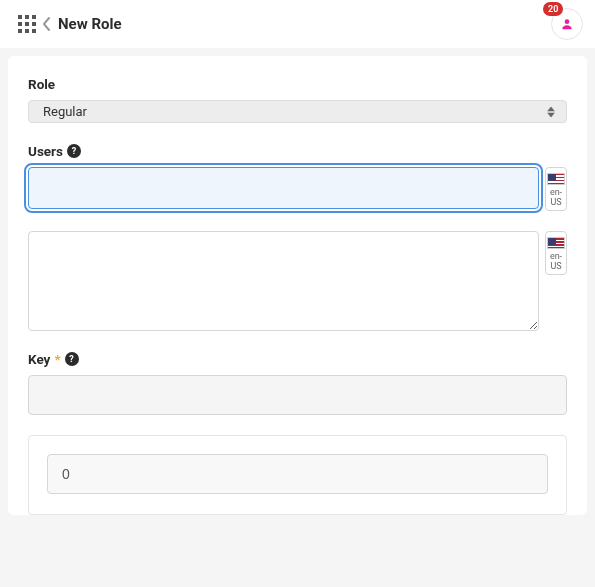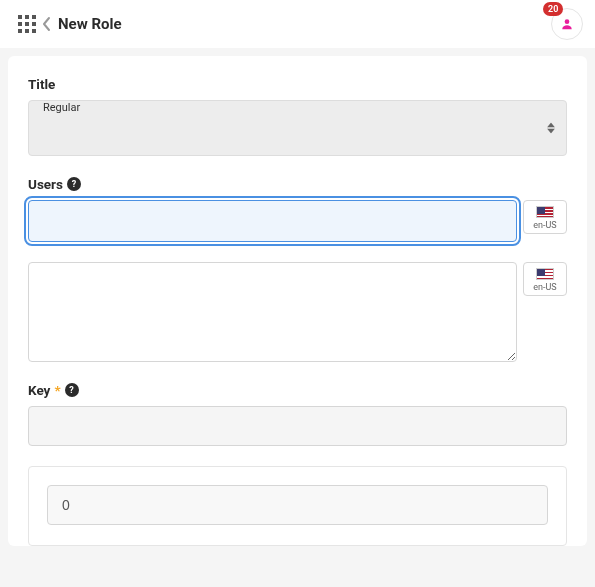--- a/index.html
+++ b/index.html
@@ -117,28 +117,29 @@
       color: #fff;
       font-size: 9px;
       font-weight: 700;
       cursor: help;
     }
     .select-wrap {
       position: relative;
     }
     .select {
       width: 100%;
-      height: 56px;
+      height: 23px;
       background: #ededed;
       border: 1px solid #ddd;
       border-radius: 4px;
       padding: 0 14px;
-      font-size: 11px;
+      font-size: 13px;
       color: #333;
       display: flex;
+      align-items: center;
       cursor: pointer;
     }
     .select-caret {
       position: absolute;
       right: 12px;
       top: 50%;
       transform: translateY(-50%);
       color: #666;
       pointer-events: none;
       display: flex;
@@ -169,21 +170,21 @@
       flex: 1;
       min-height: 100px;
       border: 1px solid #d6d6d6;
       border-radius: 4px;
       padding: 10px 12px;
       font-size: 14px;
       resize: both;
       font-family: inherit;
     }
     .locale-chip {
-      width: 44px;
+      width: 22px;
       border: 1px solid #d6d6d6;
       border-radius: 4px;
       background: #fff;
       display: flex;
       flex-direction: column;
       align-items: center;
       justify-content: center;
       padding: 5px 0 3px 0;
       cursor: pointer;
       text-align: center;
@@ -274,21 +275,21 @@
           </svg>
       </div>
     </div>
   </div>
 </div>
 
 <div class="content">
   <div class="card">
 
     <div class="field">
-      <div class="field-label">Title</div>
+      <div class="field-label">Role</div>
       <div class="select-wrap">
         <div class="select">
           <span>Regular</span>
         </div>
         <div class="select-caret">
           <svg width="8" height="5" viewBox="0 0 8 5">
               <path d="M0 5 L4 0 L8 5 Z" fill="#666"></path>
             </svg>
           <svg width="8" height="5" viewBox="0 0 8 5">
               <path d="M0 0 L4 5 L8 0 Z" fill="#666"></path>

